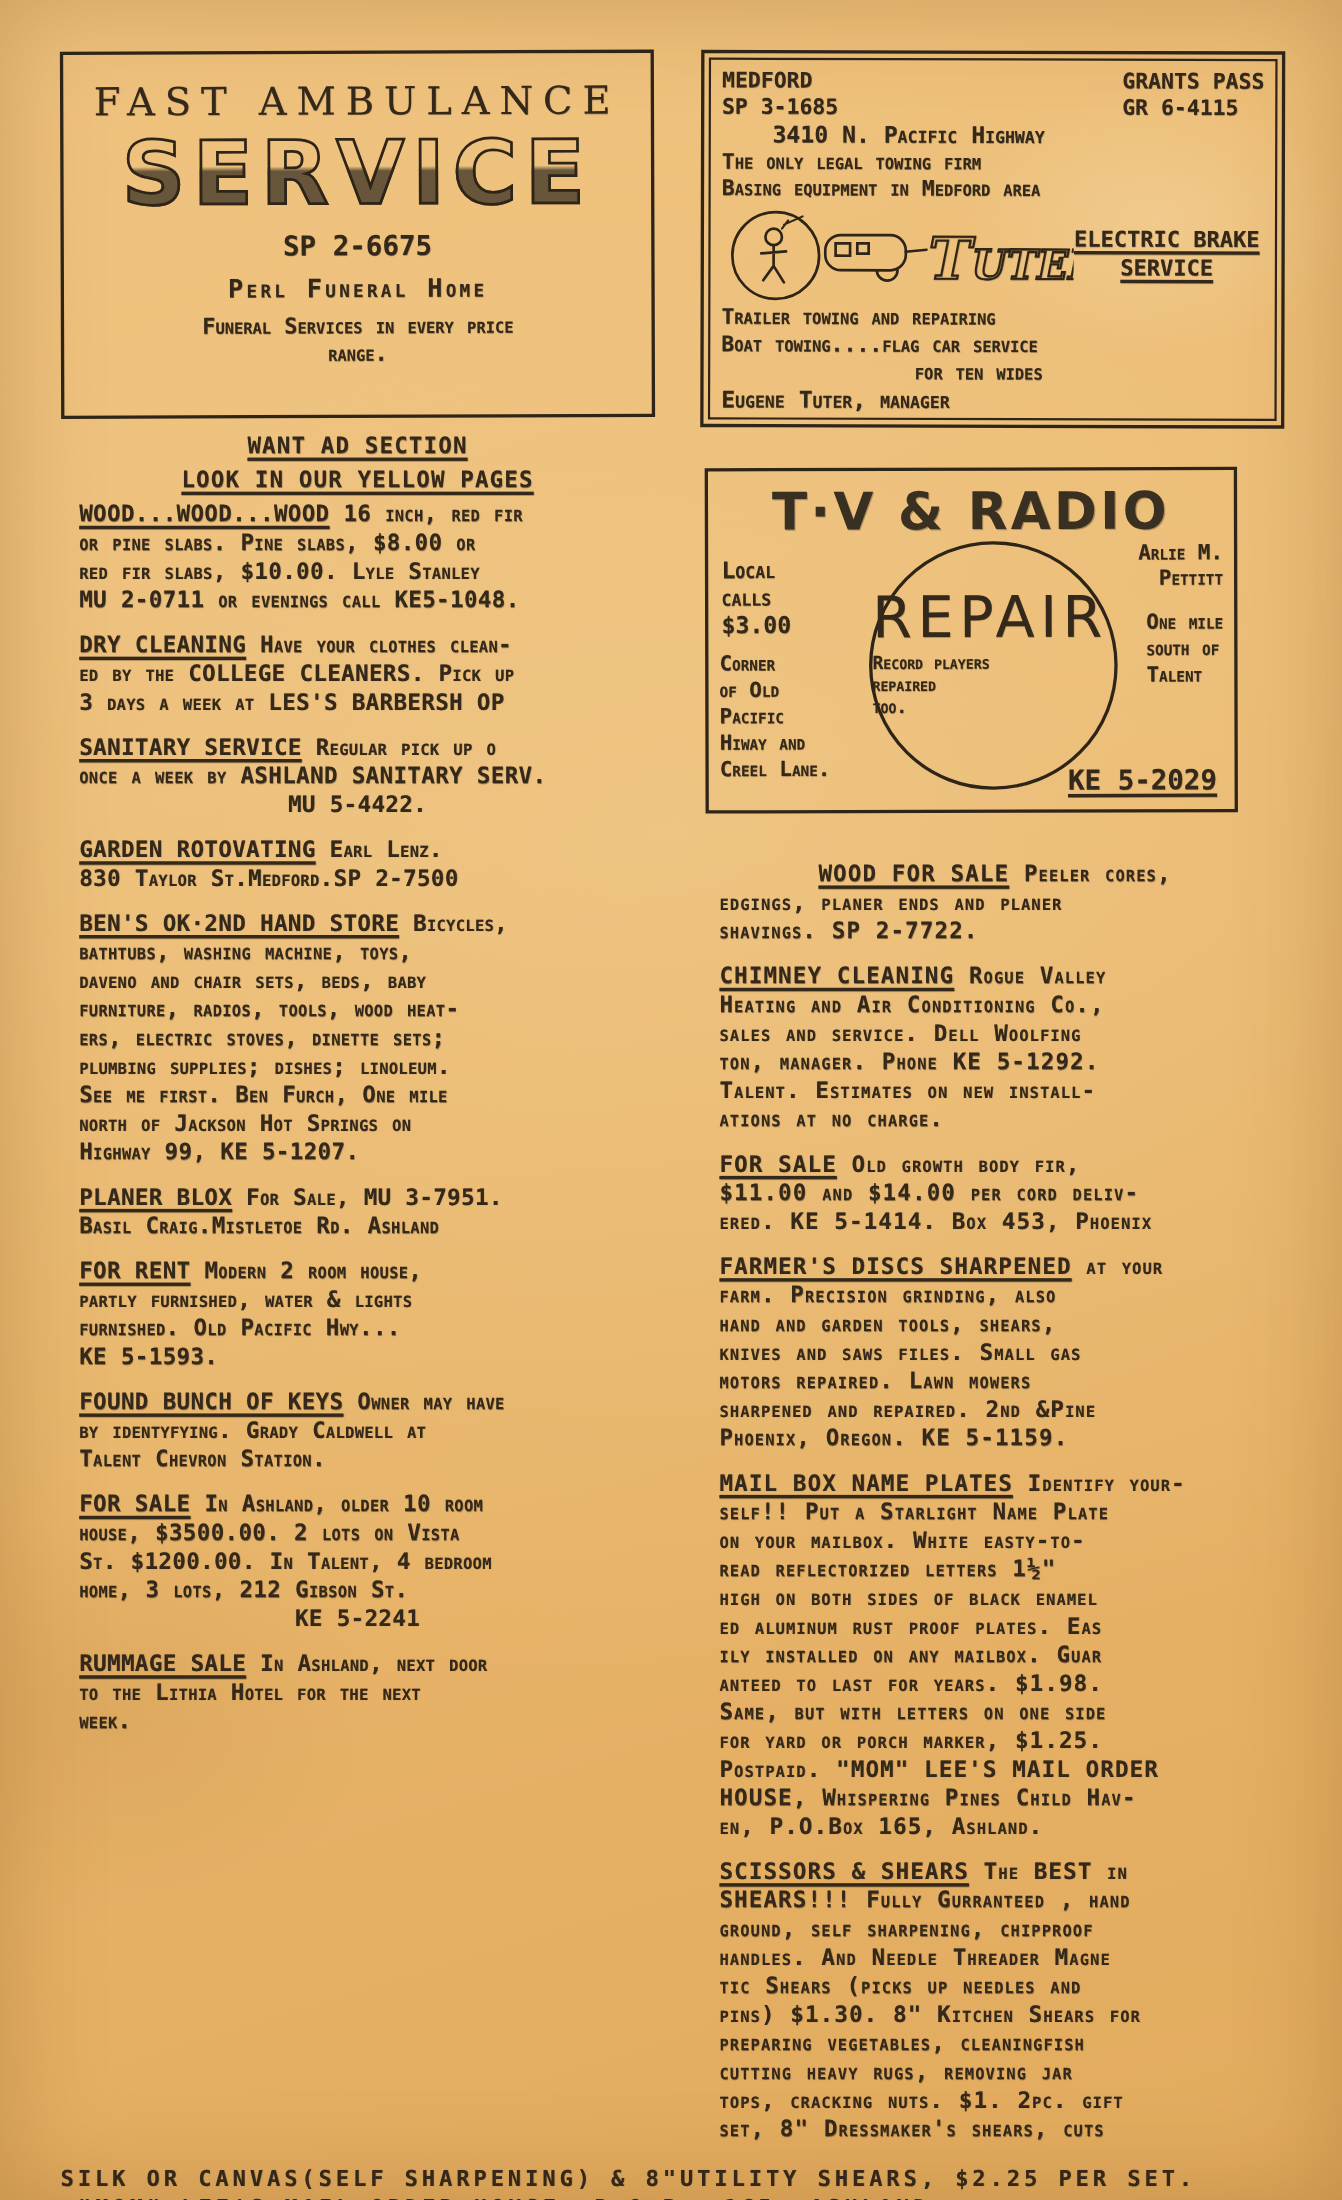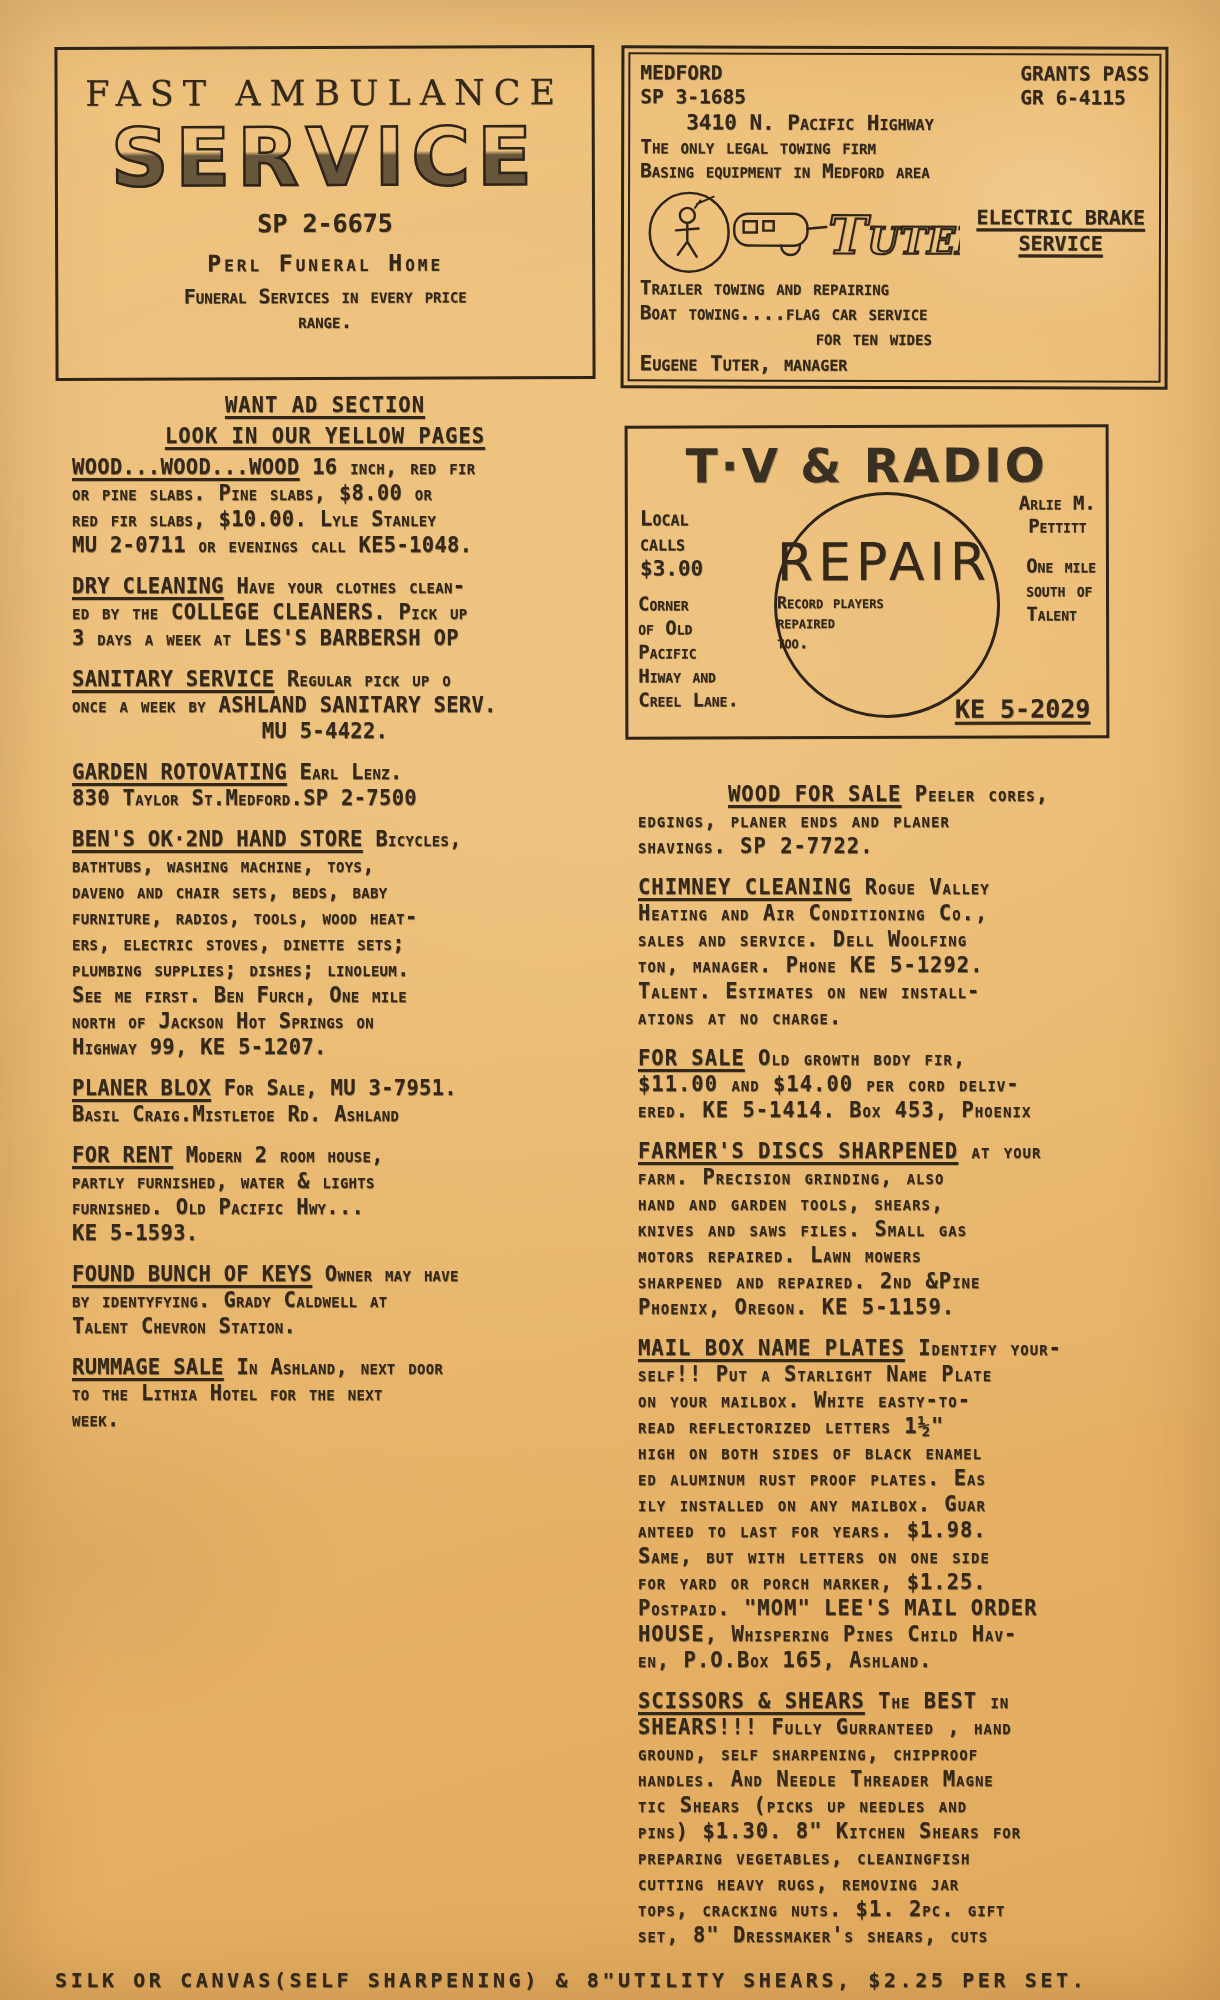--- a/index.html
+++ b/index.html
@@ -10,21 +10,21 @@
       radial-gradient(260px 180px at 86% 10%, rgba(255,244,214,.20), transparent 70%),
       radial-gradient(340px 260px at 8% 78%, rgba(140,88,28,.10), transparent 72%),
       radial-gradient(1500px 1000px at 50% 38%, rgba(255,238,198,.22), transparent 78%),
       linear-gradient(163deg,#efc37f 0%,#e9b76d 45%,#e2ab5e 100%);
     box-shadow: inset 0 0 95px rgba(122,72,18,.30);
     color:#33281a;
     font-family:"DejaVu Sans Mono","Liberation Mono",monospace;
     font-weight:bold;font-variant:small-caps;
     text-shadow:.4px .5px .7px rgba(45,32,16,.55);
   }
-  .columns{display:flex;gap:26px;}
+  .columns{display:flex;gap:42px;}
   .col-left{width:540px;flex:none;}
   .col-right{flex:1;min-width:0;}
   .pre{white-space:pre-line;}
   .u{text-decoration:underline;text-decoration-thickness:2.5px;text-underline-offset:4px;}
 
   
   .amb-box{border:3px solid #2e2418;height:334px;box-sizing:border-box;text-align:center;
     padding-top:24px;margin-bottom:12px;transform:rotate(-.2deg);}
   .amb-heading{font-family:"DejaVu Serif","Liberation Serif",serif;font-variant:normal;
     font-weight:normal;font-size:35px;letter-spacing:9px;}
@@ -56,21 +56,21 @@
   .tv-title{position:absolute;top:10px;left:0;right:0;text-align:center;
     font-family:"DejaVu Sans","Liberation Sans",sans-serif;font-variant:normal;font-weight:bold;
     font-size:47px;letter-spacing:3px;color:#3a3022;text-shadow:1px 1px 0 rgba(58,48,34,.35);}
   .tv-circle{position:absolute;left:146px;top:64px;width:226px;height:226px;border:3px solid #2e2418;
     border-radius:50%;box-sizing:border-box;text-align:left;padding-top:38px;}
   .tv-repair{font-family:"DejaVu Sans","Liberation Sans",sans-serif;font-variant:normal;
     font-weight:normal;font-size:52px;line-height:58px;letter-spacing:5px;}
   .tv-record{font-size:16.5px;line-height:20px;margin-top:2px;}
   .tv-local{position:absolute;left:12px;top:78px;font-size:21px;line-height:25px;}
   .tv-corner{position:absolute;left:10px;top:163px;font-size:19px;line-height:24px;}
-  .tv-name{position:absolute;right:10px;top:64px;font-size:19px;line-height:23px;text-align:center;}
+  .tv-name{position:absolute;right:10px;top:64px;font-size:19px;line-height:23px;text-align:right;}
   .tv-dist{position:absolute;right:10px;top:126px;font-size:19px;line-height:24px;}
   .tv-phone{position:absolute;right:16px;bottom:12px;font-size:25px;}
 
   
   .hdr{text-align:center;font-size:20.5px;line-height:27px;margin:2px 0 4px;letter-spacing:1px;}
   .intro{font-size:20.5px;line-height:26px;margin:0 0 10px;}
   .ad{margin:0 17px 15px;font-size:20.5px;line-height:26px;letter-spacing:.3px;}
   .col-right .ad{letter-spacing:1px;}
   .ad-center{text-align:center;}
   .ti-first{text-indent:90px;}
@@ -120,20 +120,24 @@
 Highway 99, KE 5-1207.</span></p>
       <p class="ad"><span class="adtitle u">PLANER BLOX</span> <span class="pre">For Sale, MU 3-7951.
 Basil Craig.Mistletoe Rd. Ashland</span></p>
       <p class="ad"><span class="adtitle u">FOR RENT</span> <span class="pre">Modern 2 room house,
 partly furnished, water &amp; lights
 furnished. Old Pacific Hwy...
 KE 5-1593.</span></p>
       <p class="ad"><span class="adtitle u">FOUND BUNCH OF KEYS</span> <span class="pre">Owner may have
 by identyfying. Grady Caldwell at
 Talent Chevron Station.</span></p>
+      <p class="ad"><span class="adtitle u">FOR SALE</span> <span class="pre">In Ashland, older 10 room
+house, $3500.00. 2 lots on Vista
+St. $1200.00. In Talent, 4 bedroom
+home, 3 lots, 212 Gibson St.</span><span class="ad-center" style="display:block">KE 5-2241</span></p>
       <p class="ad"><span class="adtitle u">RUMMAGE SALE</span> <span class="pre">In Ashland, next door
 to the Lithia Hotel for the next
 week.</span></p>
     </div>
 
     <div class="col-right">
 
       <div class="tuter-box">
         <div class="tuter-top">
           <div class="pre">MEDFORD

